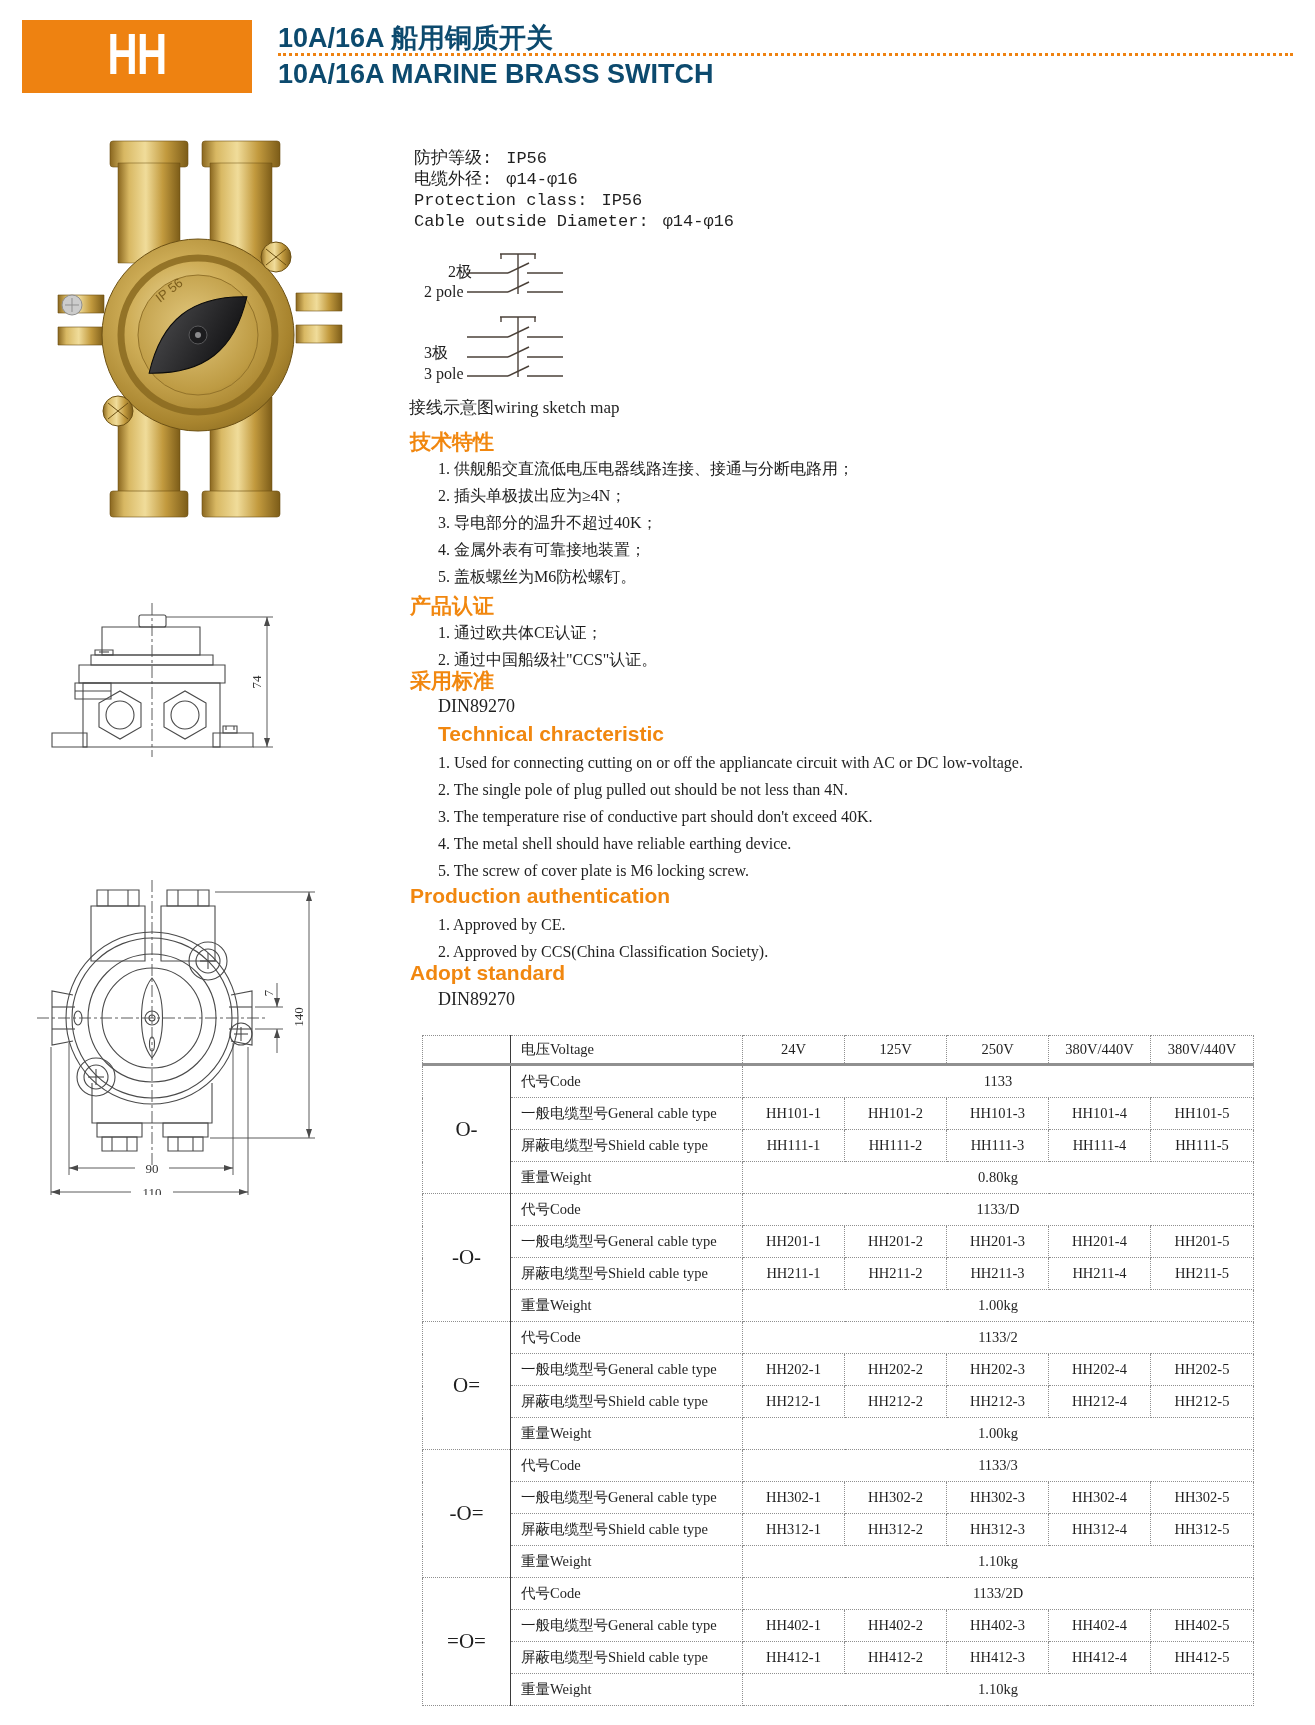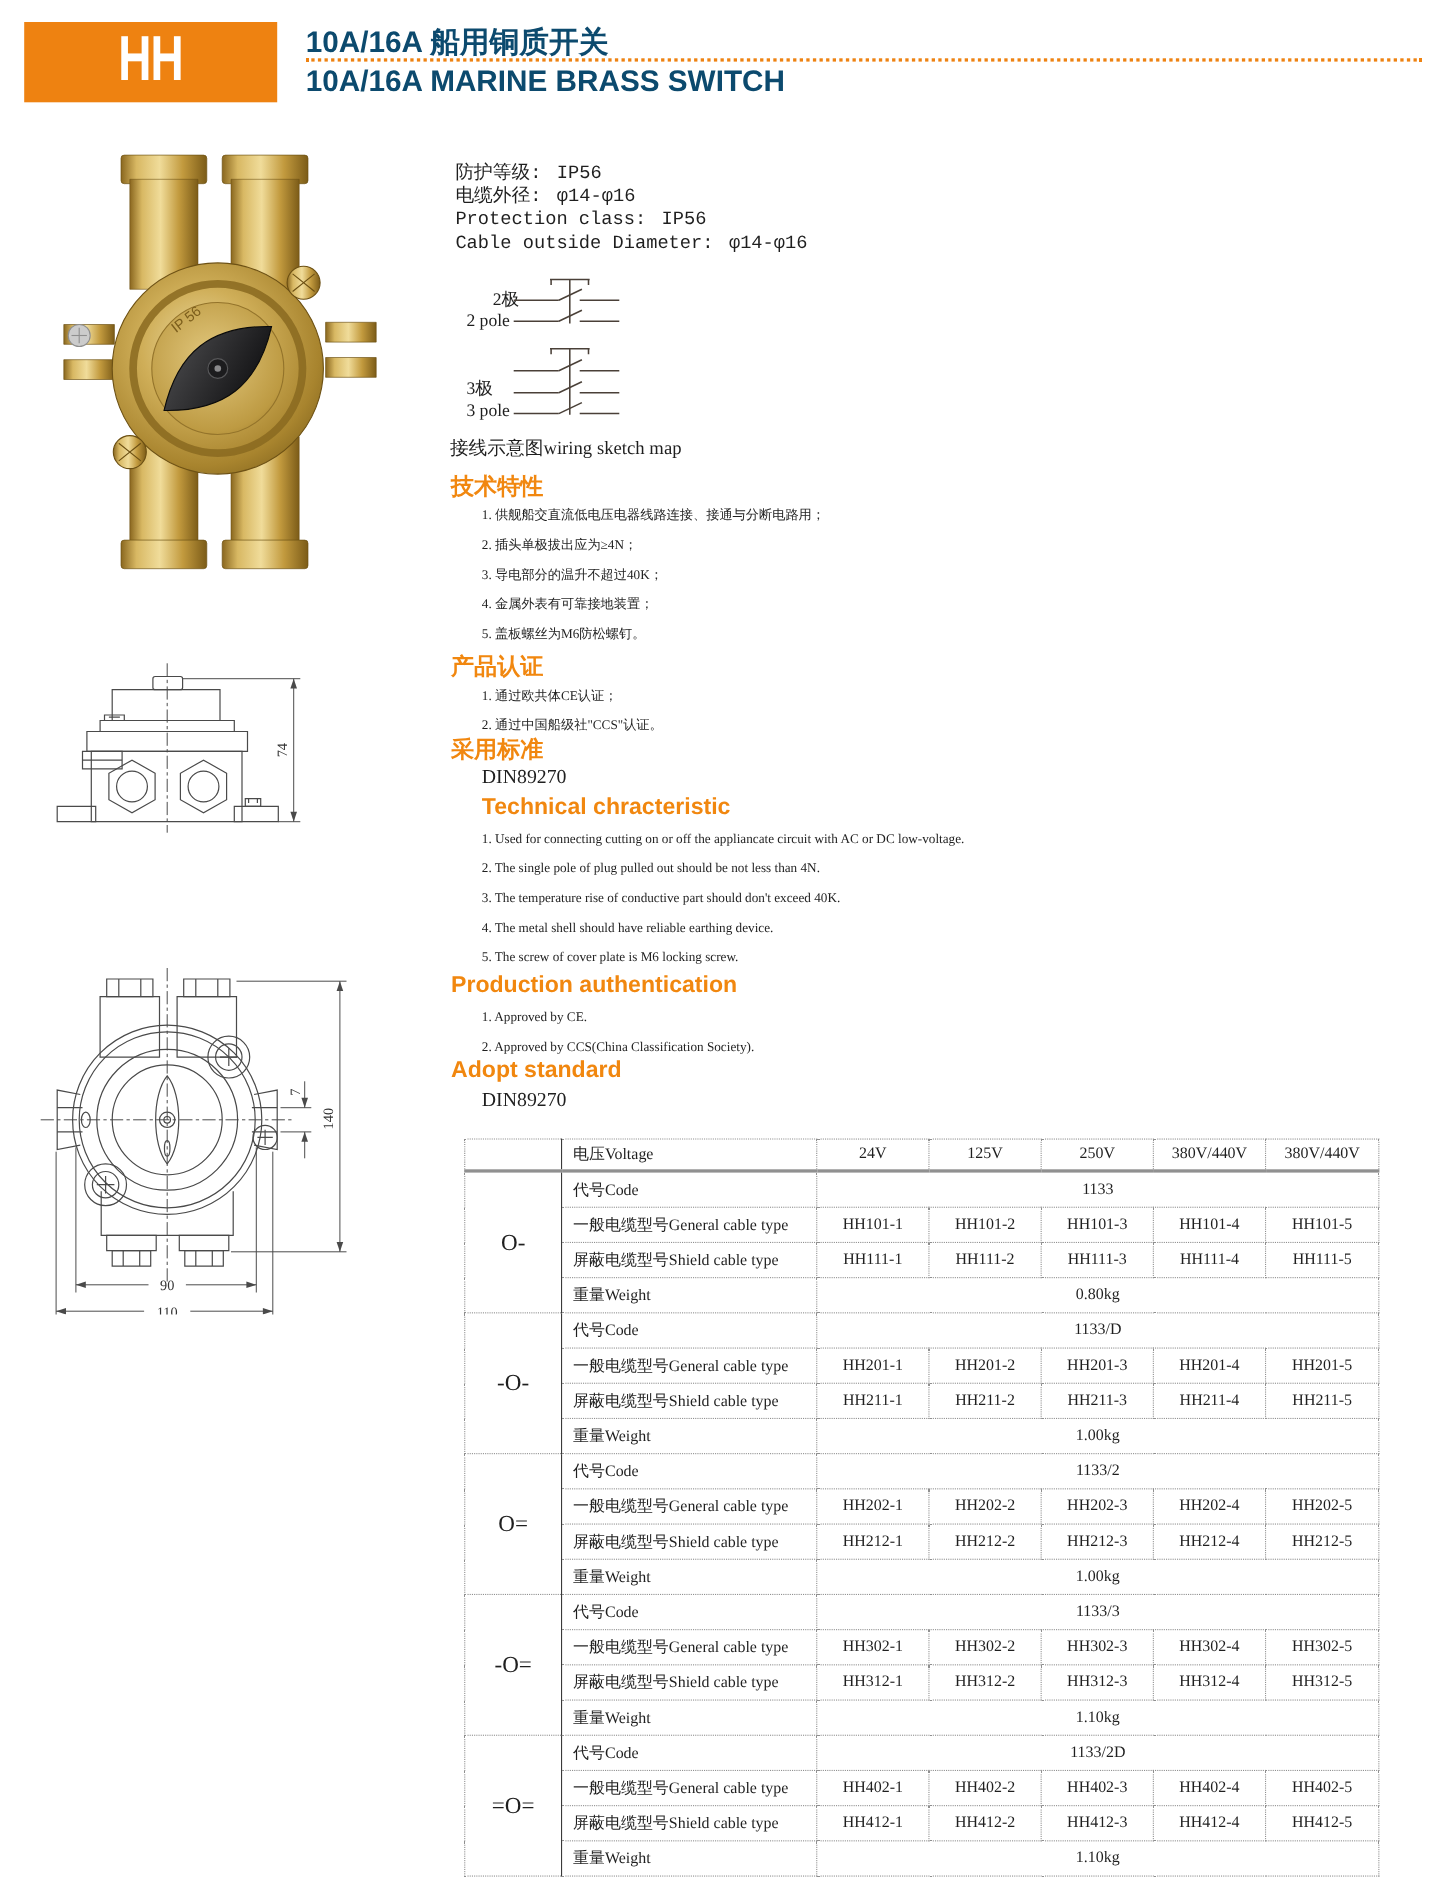--- a/index.html
+++ b/index.html
@@ -14,21 +14,21 @@
   .title{left:278px;font-family:"Liberation Sans",sans-serif;font-weight:bold;
          font-size:27px;color:#0c4a6e;white-space:nowrap;}
   .dotted-rule{left:278px;top:53px;width:1015px;border-top:3px dotted #ee8211;}
   
   .spec-line{font-size:17px;line-height:21px;white-space:nowrap;font-family:Liberation Mono, monospace;}
   .spec-line .v{margin-left:14px;}
   .wire-label{font-size:16px;white-space:nowrap;}
   .caption{font-size:17px;white-space:nowrap;}
   .ohead{font-family:"Liberation Sans",sans-serif;font-weight:bold;font-size:21px;
          color:#f1870f;white-space:nowrap;}
-  .ilist div{font-size:12px;line-height:27px;white-space:nowrap;}
+  .ilist div{font-size:16px;line-height:27px;white-space:nowrap;}
   .plain{font-size:18px;white-space:nowrap;}
   
   .spec-table{position:absolute;left:422px;top:1035px;width:831px;border-collapse:collapse;
               table-layout:fixed;}
   .spec-table td{border:1px dotted #8f8f8f;font-size:14.5px;height:31px;padding:0 0 0 0;
                  overflow:hidden;white-space:nowrap;}
   .spec-table td.attr{padding-left:10px;text-align:left;}
   .spec-table td.ctr{text-align:center;}
   .spec-table td.sym{border-right:1px solid #3a3a3a;text-align:center;font-size:21px;}
   .spec-table tr.hrow td{border-bottom:3px solid #909090;height:27px;}

